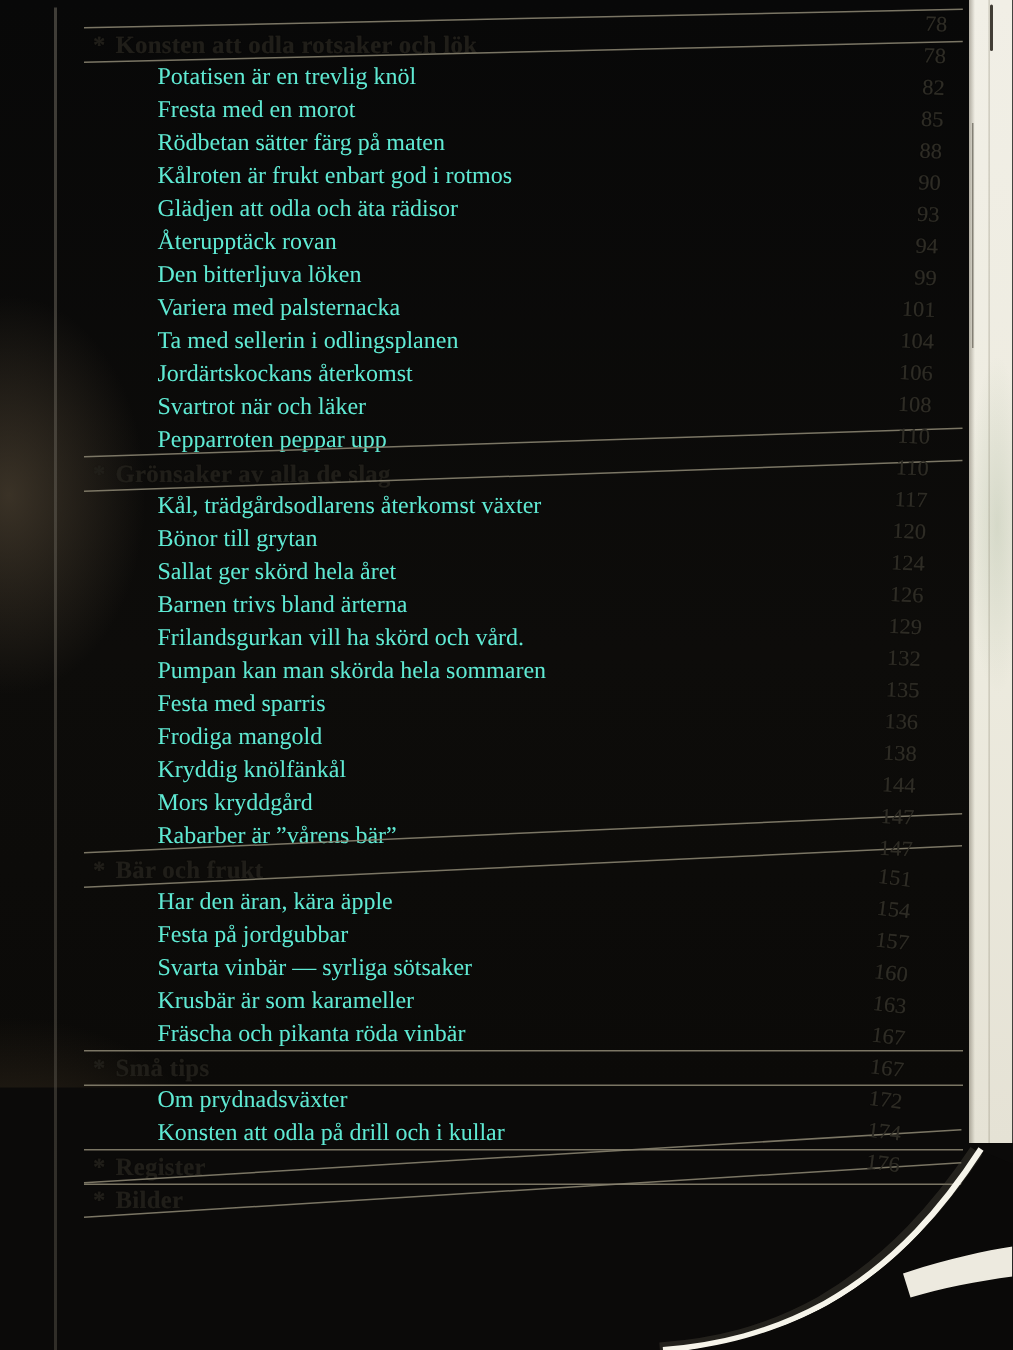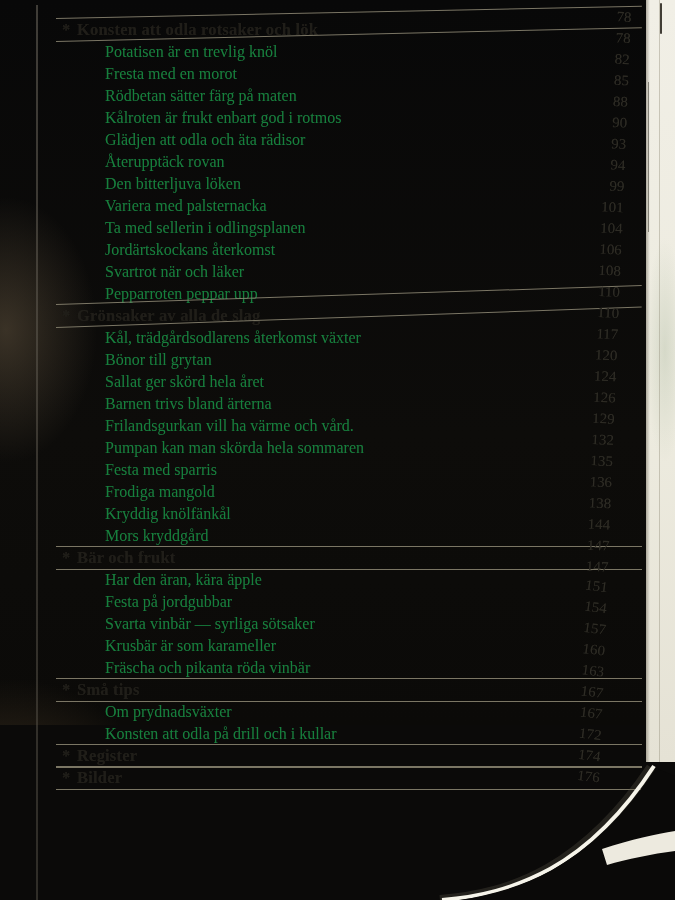--- a/index.html
+++ b/index.html
@@ -33,21 +33,21 @@
       radial-gradient(430px 520px at 78% 10%, rgba(251,249,241,.6), rgba(0,0,0,0) 75%),
       radial-gradient(420px 320px at 6% 96%, rgba(115,110,94,.16), transparent 70%),
       linear-gradient(160deg,#eae7dd 28%,#e6e3d7 55%,#ded accent 0),
       linear-gradient(160deg,#eae7dd 28%,#e6e3d7 55%,#dcd8cb 88%);}
   .page .left-edge{position:absolute;left:0;top:0;bottom:0;width:2px;
     background:linear-gradient(to bottom,#6d685e,#575249 60%,#4e4a41);opacity:.55;}
 
   
   .titles{position:absolute;left:26px;top:14px;width:580px;z-index:3;}
   .row{position:relative;height:22px;line-height:22px;white-space:nowrap;
-    font-size:16px;color:#15803d;padding-left:43px;
+    font-size:16px;color:#5eead4;padding-left:43px;
     text-shadow:0 0 .5px rgba(43,41,34,.55);}
   .row .star{display:none;}
   .row.section{padding-left:0;font-weight:bold;font-size:16.5px;
     letter-spacing:.2px;color:#201e19;}
   .row.section .star{display:inline-block;width:15px;font-weight:bold;}
   
   .row.section::before,.row.section::after{content:"";position:absolute;left:-6px;
     width:101%;height:1px;background:#87826f;transform-origin:left center;opacity:.9;}
   .row.section::before{top:-1px;}
   .row.section::after{bottom:-1px;}
@@ -138,36 +138,39 @@
         <div class="row entry">
         <span class="label">Bönor till grytan</span>
       </div>
         <div class="row entry">
         <span class="label">Sallat ger skörd hela året</span>
       </div>
         <div class="row entry">
         <span class="label">Barnen trivs bland ärterna</span>
       </div>
         <div class="row entry">
-        <span class="label">Frilandsgurkan vill ha värme och vård.</span>
+        <span class="label">Frilandsgurkan vill ha skörd och vård.</span>
       </div>
         <div class="row entry">
         <span class="label">Pumpan kan man skörda hela sommaren</span>
       </div>
         <div class="row entry">
         <span class="label">Festa med sparris</span>
       </div>
         <div class="row entry">
         <span class="label">Frodiga mangold</span>
       </div>
         <div class="row entry">
         <span class="label">Kryddig knölfänkål</span>
       </div>
         <div class="row entry">
         <span class="label">Mors kryddgård</span>
+      </div>
+        <div class="row entry">
+        <span class="label">Rabarber är ”vårens bär”</span>
       </div>
         <div class="row section">
         <span class="star">*</span><span class="label">Bär och frukt</span>
       </div>
         <div class="row entry">
         <span class="label">Har den äran, kära äpple</span>
       </div>
         <div class="row entry">
         <span class="label">Festa på jordgubbar</span>
       </div>

